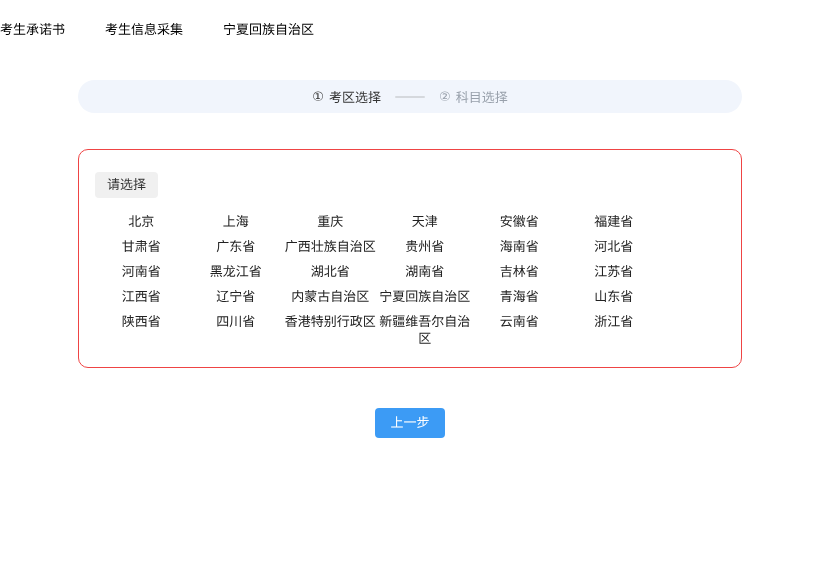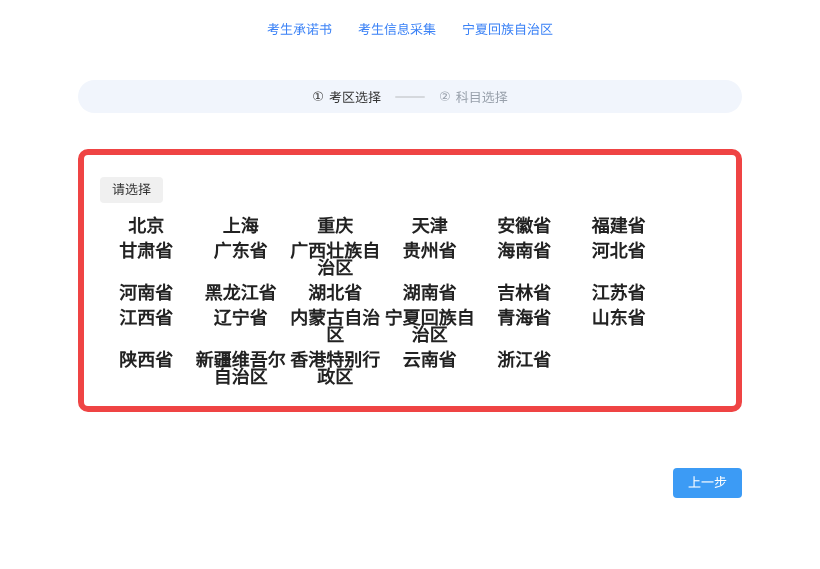--- a/index.html
+++ b/index.html
@@ -12,25 +12,24 @@
   html, body {
     width: 820px;
     height: 569px;
     background: #ffffff;
     font-family: "Liberation Sans", "DejaVu Sans", sans-serif;
     overflow: hidden;
   }
   
   .top-nav {
     display: flex;
-    justify-content: center;
-    gap: 26px;
+    gap: 40px;
     padding-top: 19px;
     font-size: 13px;
-    color: #3b82f6;
+    color: #000000;
   }
   .nav-item { cursor: pointer; white-space: nowrap; }
 
   
   .container { width: 664px; margin: 0 auto; }
 
   
   .step-bar {
     margin-top: 42px;
     height: 33px;
@@ -48,21 +47,21 @@
   .step-line {
     width: 30px;
     height: 2px;
     background: #d5d8dd;
     border-radius: 1px;
   }
 
   
   .panel {
     margin-top: 36px;
-    border: 6px solid #ef4444;
+    border: 1px solid #ef4444;
     border-radius: 10px;
     background: #ffffff;
     padding: 22px 15px 12px 15px;
   }
   .chip-row { margin-left: 1px; }
   .chip {
     display: inline-block;
     background: var(--chip-bg);
     border-radius: 4px;
     padding: 6px 12px;
@@ -72,35 +71,34 @@
   }
   .province-grid {
     margin-top: 15px;
     display: flex;
     flex-wrap: wrap;
     width: 572px;
   }
   .province {
     width: 94.5px;
     text-align: center;
-    font-size: 18px;
+    font-size: 13px;
     line-height: 17px;
     margin-bottom: 8px;
     color: #222222;
     cursor: pointer;
     word-break: break-all;
-    font-weight: bold;
   }
 
   
   .actions {
     display: flex;
-    justify-content: flex-end;
+    justify-content: center;
     gap: 10px;
-    margin-top: 56px;
+    margin-top: 40px;
   }
   .btn {
     background: var(--accent);
     color: #ffffff;
     border: none;
     border-radius: 4px;
     padding: 8px 15px;
     font-size: 13px;
     line-height: 14px;
     cursor: pointer;
@@ -153,22 +151,23 @@
       <span class="province">湖南省</span>
       <span class="province">吉林省</span>
       <span class="province">江苏省</span>
       <span class="province">江西省</span>
       <span class="province">辽宁省</span>
       <span class="province">内蒙古自治区</span>
       <span class="province">宁夏回族自治区</span>
       <span class="province">青海省</span>
       <span class="province">山东省</span>
       <span class="province">陕西省</span>
+      <span class="province">四川省</span>
+      <span class="province">香港特别行政区</span>
       <span class="province">新疆维吾尔自治区</span>
-      <span class="province">香港特别行政区</span>
       <span class="province">云南省</span>
       <span class="province">浙江省</span>
     </div>
   </div>
 
   <div class="actions">
     <button class="btn">上一步</button>
   </div>
 
 </div>

